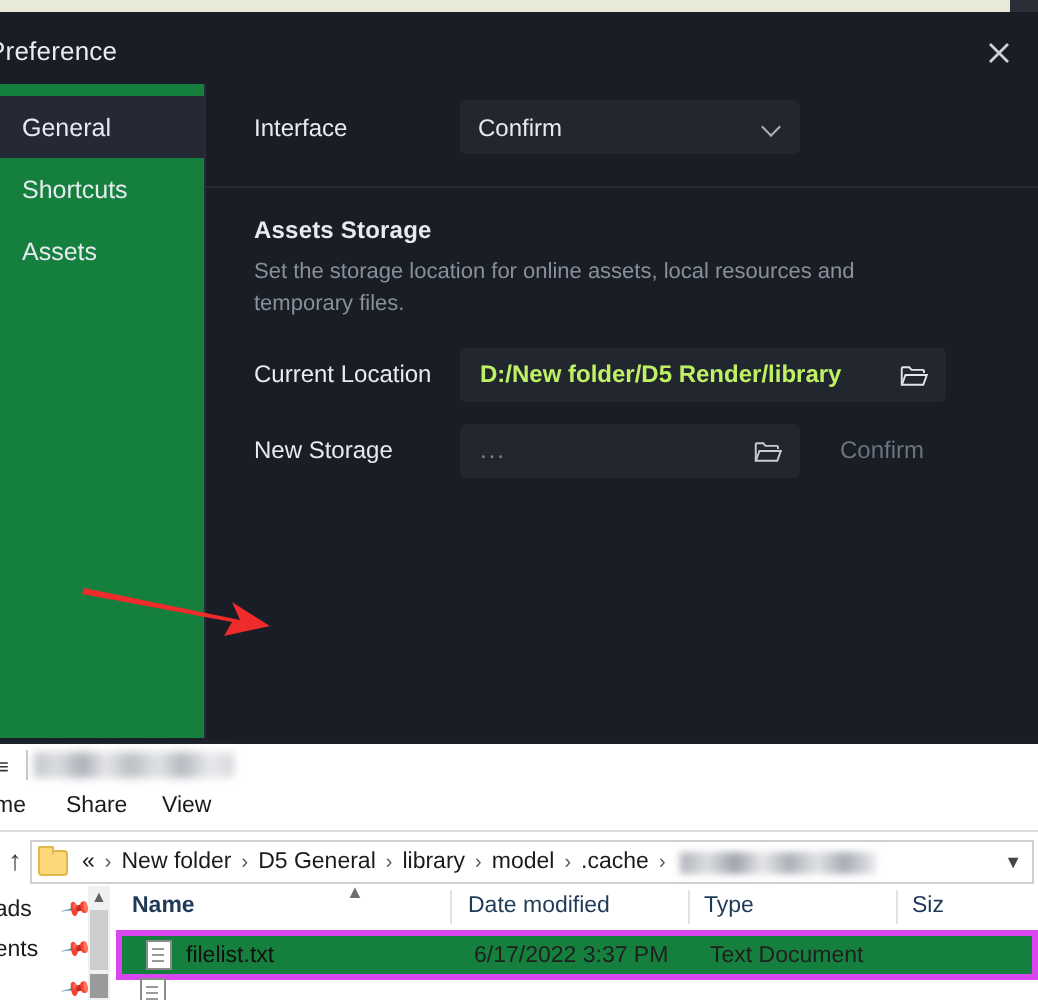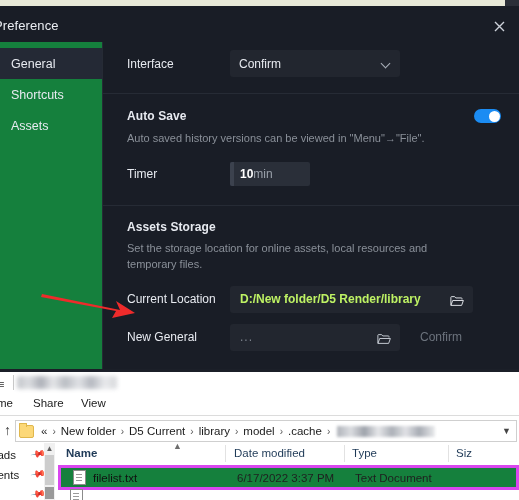--- a/index.html
+++ b/index.html
@@ -243,58 +243,40 @@
         <div class="sect" style="padding-top:8px;padding-bottom:16px;">
           <div class="row">
             <div class="row-label">Interface</div>
             <div class="dropdown">
               <span class="dd-val">Confirm</span>
               <span class="chev"></span>
             </div>
           </div>
         </div>
 
-        <div class="sect" style="padding-top:14px;padding-bottom:18px;">
-          <div class="row" style="min-height:16px;">
-            <div class="sect-head">Auto Save</div>
-            <div style="flex:1 1 auto;"></div>
-            <div class="toggle">
-              <span class="knob"></span>
-            </div>
-          </div>
-          <div class="sect-desc">Auto saved history versions can be viewed in "Menu"→"File".</div>
-          <div class="row" style="margin-top:14px;">
-            <div class="row-label">Timer</div>
-            <div class="timer-field">
-              <span class="accent"></span>
-              <span class="t-num">10</span>
-              <span class="t-unit">min</span>
-            </div>
-          </div>
-        </div>
 
         <div class="sect" style="padding-top:14px;">
           <div class="sect-head">Assets Storage</div>
           <div class="sect-desc">Set the storage location for online assets, local resources and temporary files.</div>
 
           <div class="row" style="margin-top:13px;">
             <div class="row-label">Current Location</div>
             <div class="path-field" style="width:243px;">
               <span class="p-val">D:/New folder/D5 Render/library</span>
               <span class="folder-ico">
                 <svg width="14" height="12" viewBox="0 0 16 13" aria-hidden="true">
                   <path d="M1 11.5V2.2c0-.4.3-.7.7-.7h3.6l1.3 1.5h6.4c.4 0 .7.3.7.7v1.1" fill="none" stroke="#e2e5ea" stroke-width="1.1"></path>
                   <path d="M1.1 11.5l2-5.6h12.2l-2 5.6z" fill="none" stroke="#e2e5ea" stroke-width="1.1"></path>
                 </svg>
               </span>
             </div>
           </div>
 
           <div class="row" style="margin-top:11px;">
-            <div class="row-label">New General</div>
+            <div class="row-label">New Storage</div>
             <div class="path-field" style="width:170px;">
               <span class="p-val dim">...</span>
               <span class="folder-ico">
                 <svg width="14" height="12" viewBox="0 0 16 13" aria-hidden="true">
                   <path d="M1 11.5V2.2c0-.4.3-.7.7-.7h3.6l1.3 1.5h6.4c.4 0 .7.3.7.7v1.1" fill="none" stroke="#c9ced6" stroke-width="1.1"></path>
                   <path d="M1.1 11.5l2-5.6h12.2l-2 5.6z" fill="none" stroke="#c9ced6" stroke-width="1.1"></path>
                 </svg>
               </span>
             </div>
             <div class="confirm-btn">Confirm</div>
@@ -328,21 +310,21 @@
     <div class="ribbon-line"></div>
 
     <div class="addr">
       <span class="addr-up">↑</span>
       <div class="addr-box">
         <span class="folder-yellow"></span>
         <span class="crumb" style="margin-left:7px;">«</span>
         <span class="crumb-sep">›</span>
         <span class="crumb">New folder</span>
         <span class="crumb-sep">›</span>
-        <span class="crumb">D5 Current</span>
+        <span class="crumb">D5 General</span>
         <span class="crumb-sep">›</span>
         <span class="crumb">library</span>
         <span class="crumb-sep">›</span>
         <span class="crumb">model</span>
         <span class="crumb-sep">›</span>
         <span class="crumb">.cache</span>
         <span class="crumb-sep">›</span>
         <span class="crumb-blur"></span>
         <span class="addr-chev">▼</span>
       </div>

